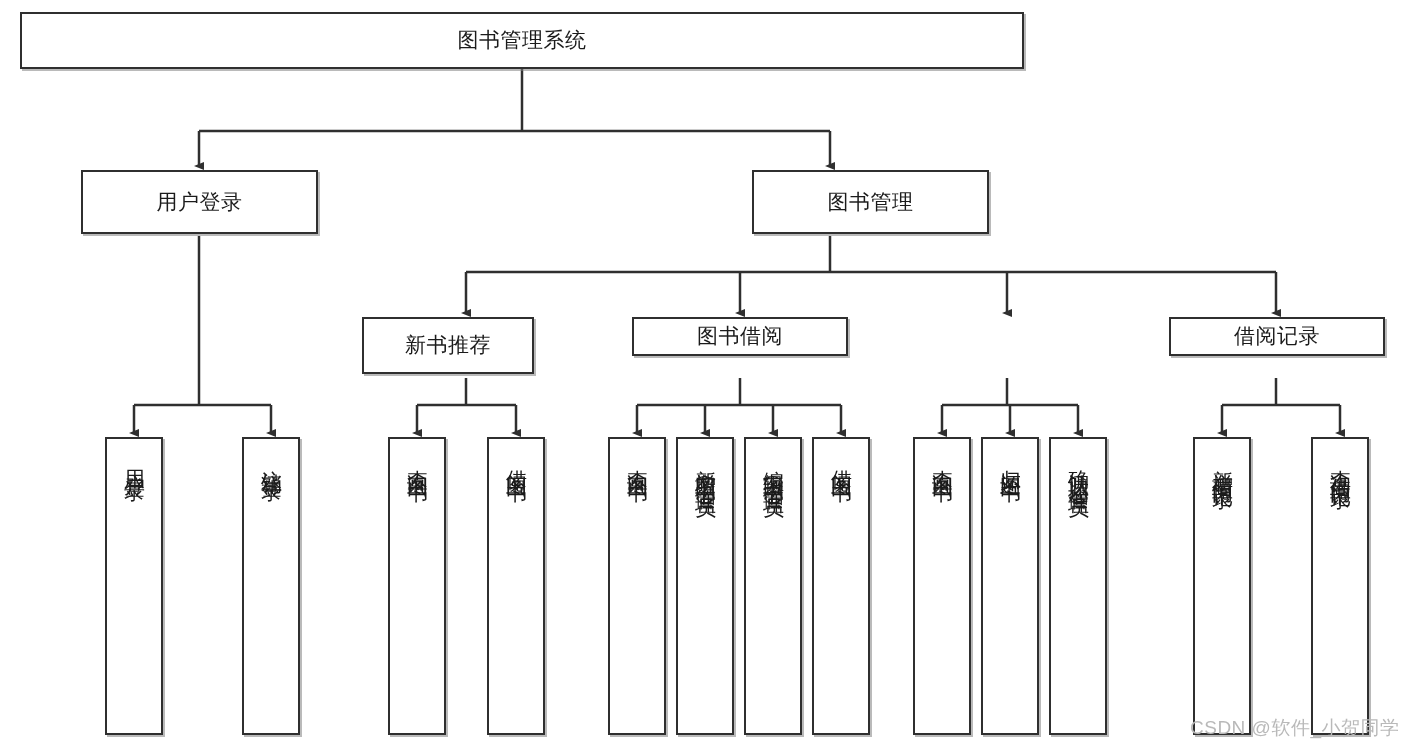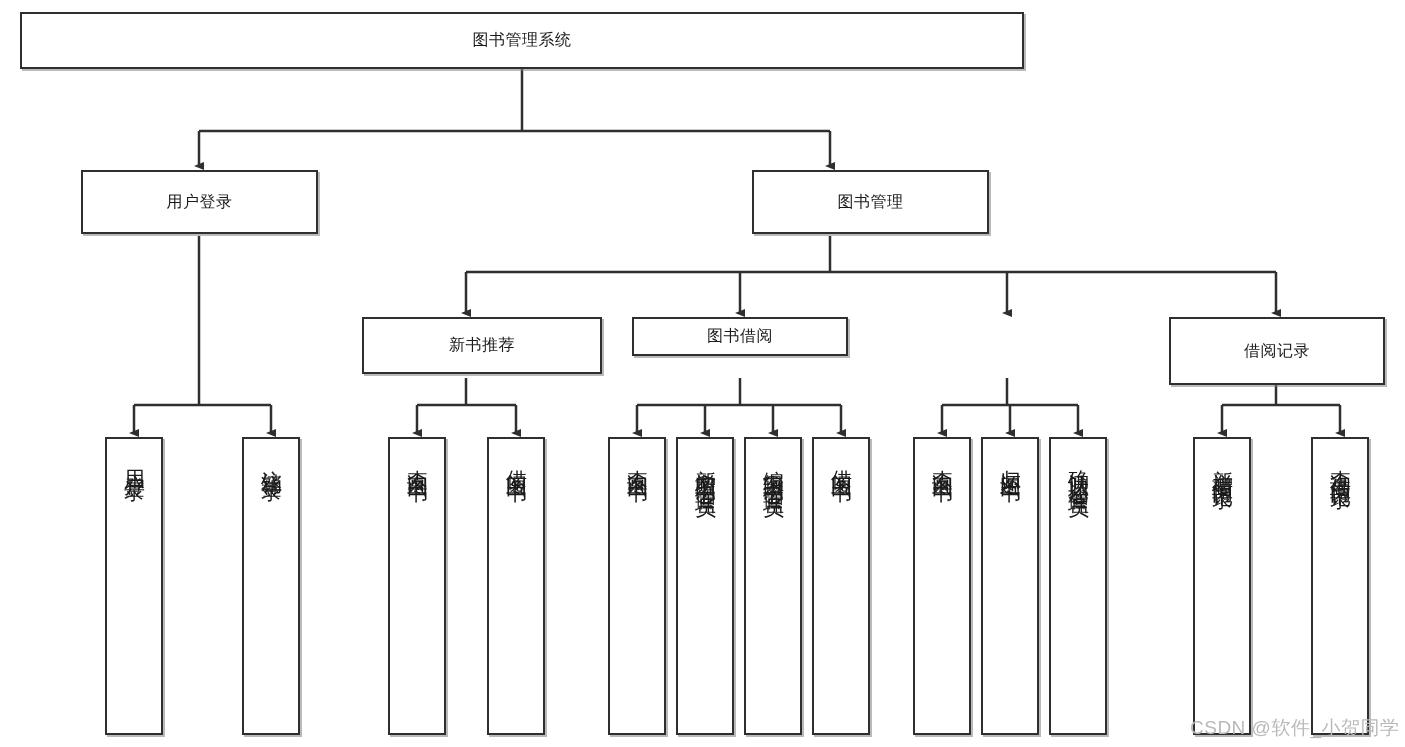--- a/index.html
+++ b/index.html
@@ -30,21 +30,21 @@
     box-sizing: border-box;
     border: 2px solid #2f2f2f;
     background: #ffffff;
     display: flex;
     align-items: center;
     justify-content: center;
     box-shadow: 2px 2px 0 rgba(130,130,130,0.55);
   }
   .node .label {
     color: #1b1b1b;
-    font-size: 16px;
+    font-size: 21px;
     line-height: 1.18;
     letter-spacing: 0.5px;
     white-space: nowrap;
     text-align: center;
   }
   .node.vertical {
     align-items: flex-start;
     padding-top: 14px;
   }
   .node.vertical .label {
@@ -122,27 +122,27 @@
     <span class="label">图书管理系统</span>
   </div>
 
   <div class="node" style="left:81px; top:170px; width:237px; height:64px;">
     <span class="label">用户登录</span>
   </div>
   <div class="node" style="left:752px; top:170px; width:237px; height:64px;">
     <span class="label">图书管理</span>
   </div>
 
-  <div class="node" style="left:362px; top:317px; width:240px; height:57px;">
+  <div class="node" style="left:362px; top:317px; width:172px; height:57px;">
     <span class="label">新书推荐</span>
   </div>
   <div class="node" style="left:632px; top:317px; width:216px; height:39px;">
     <span class="label">图书借阅</span>
   </div>
-  <div class="node" style="left:1169px; top:317px; width:216px; height:68px;">
+  <div class="node" style="left:1169px; top:317px; width:216px; height:39px;">
     <span class="label">借阅记录</span>
   </div>
 
   <div class="node vertical" style="left:105px; top:437px; width:58px; height:298px;">
     <span class="label">用户登录</span>
   </div>
   <div class="node vertical" style="left:242px; top:437px; width:58px; height:298px;">
     <span class="label">注销登录</span>
   </div>
 

